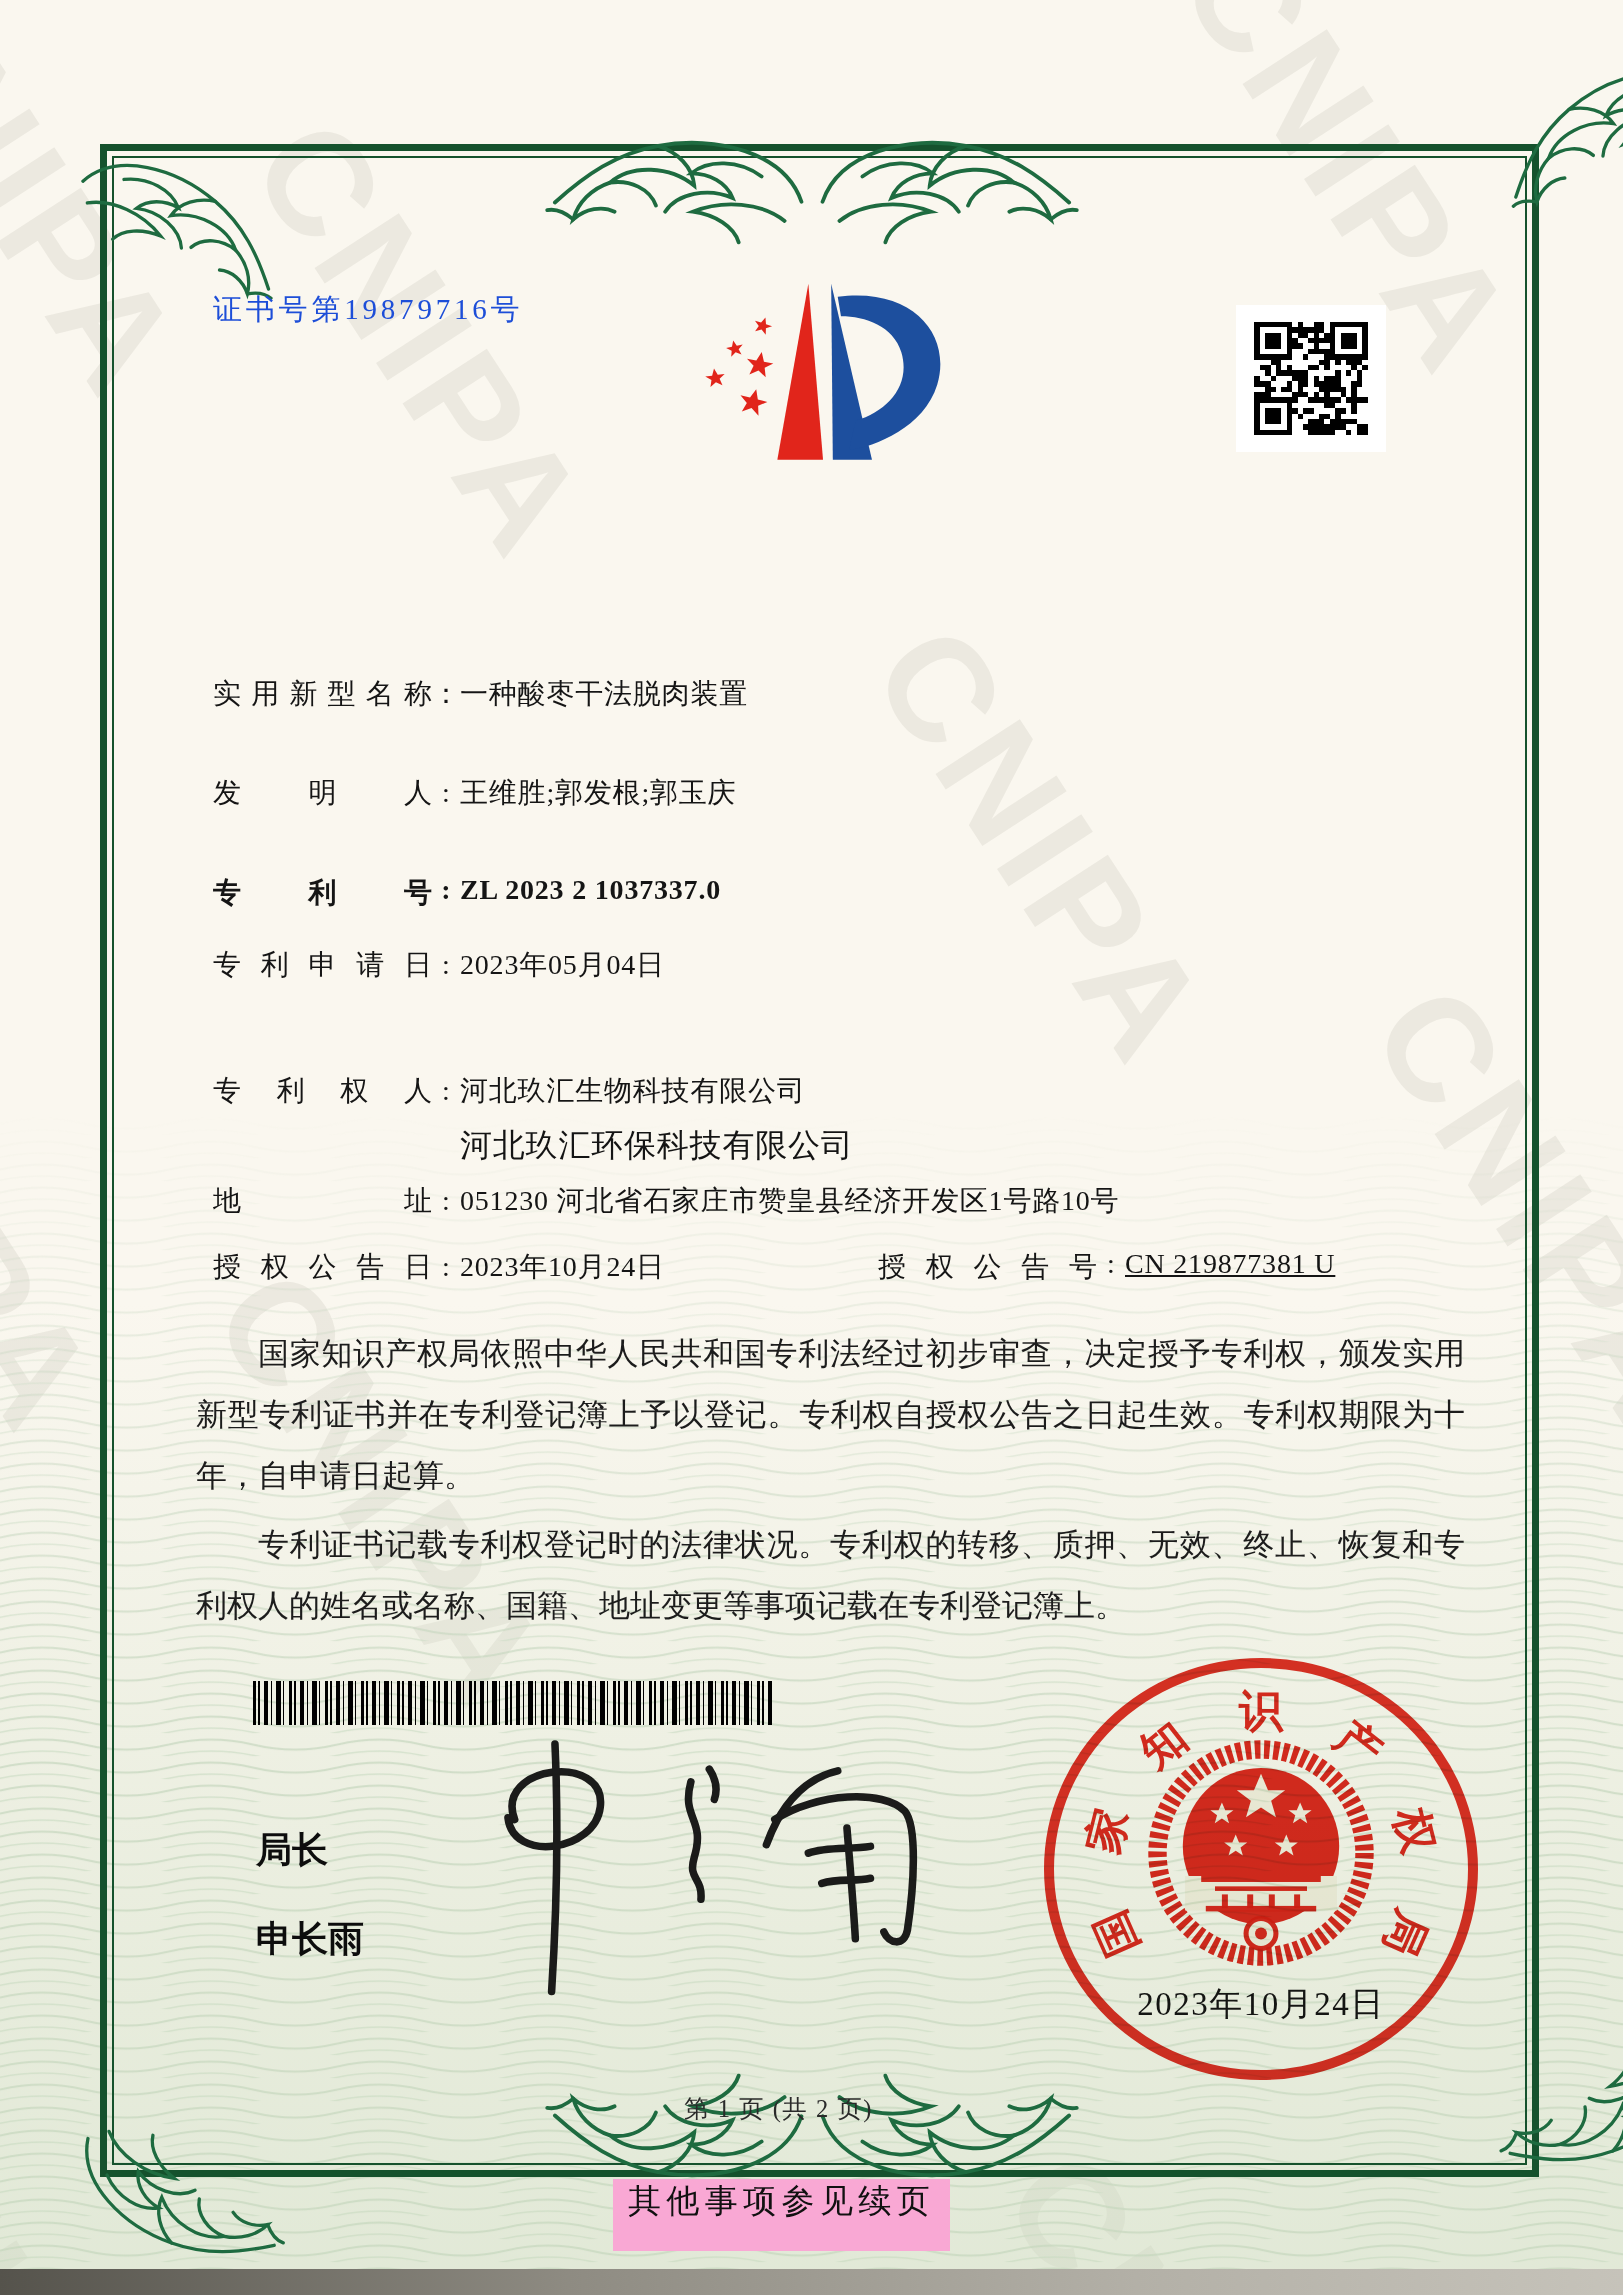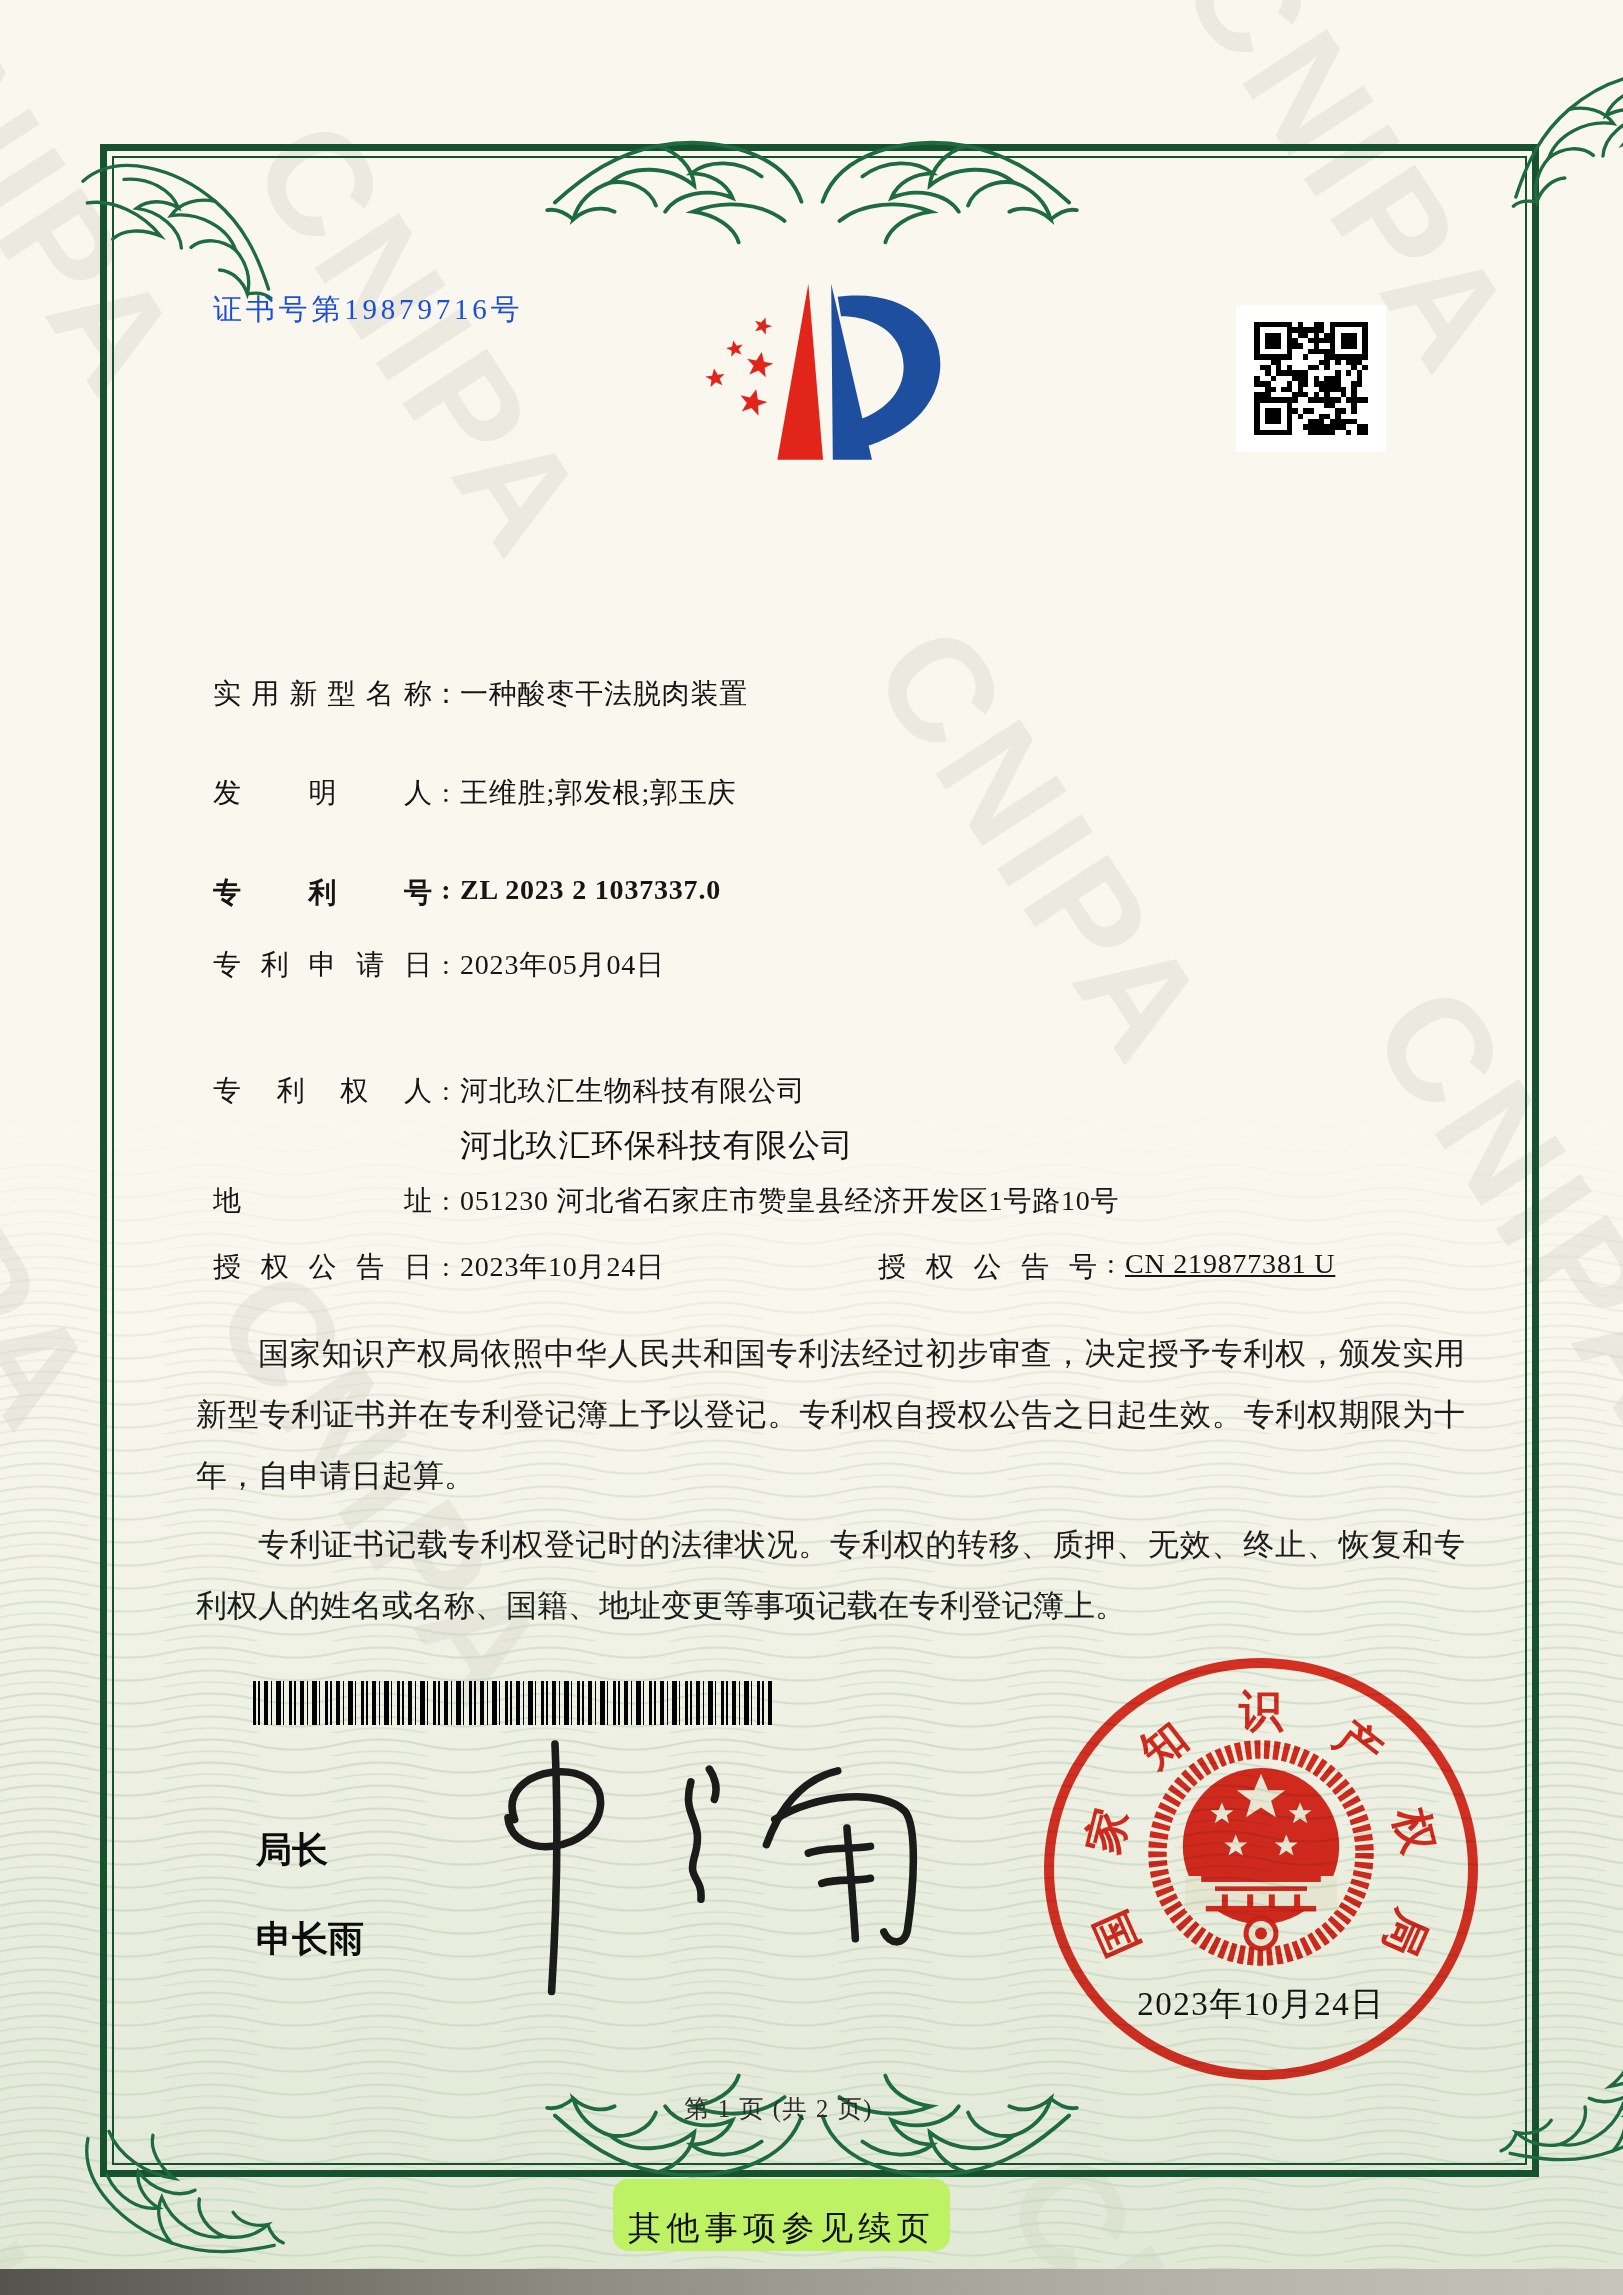--- a/index.html
+++ b/index.html
@@ -105,21 +105,21 @@
     position:absolute; left:0; bottom:43px; width:100%; text-align:center;
     font-size:33px; color:#161616; letter-spacing:1.5px; z-index:6;
   }
   
   .page-num{
     position:absolute; left:66px; top:2092px; width:1425px; z-index:4;
     text-align:center; font-size:24.5px; color:#2a2a2a; letter-spacing:1.5px;
   }
   .continue-box{
     position:absolute; left:613px; top:2179px; width:337px; height:72px; z-index:4;
-    background:#bef264; display:flex; align-items:flex-end; justify-content:center;border-radius:15px;
+    background:#f9a8d4; display:flex; align-items:flex-start; justify-content:center;
   }
   .continue-box span{font-size:33px; letter-spacing:5.4px; color:#111;}
   .bottom-strip{
     position:absolute; left:0; bottom:0; width:100%; height:26px; z-index:6;
     background:linear-gradient(90deg,#55534c,#8e8b82 35%,#b3b0a7 70%,#c6c3ba);
   }
 </style>
 </head>
 <body>
 

